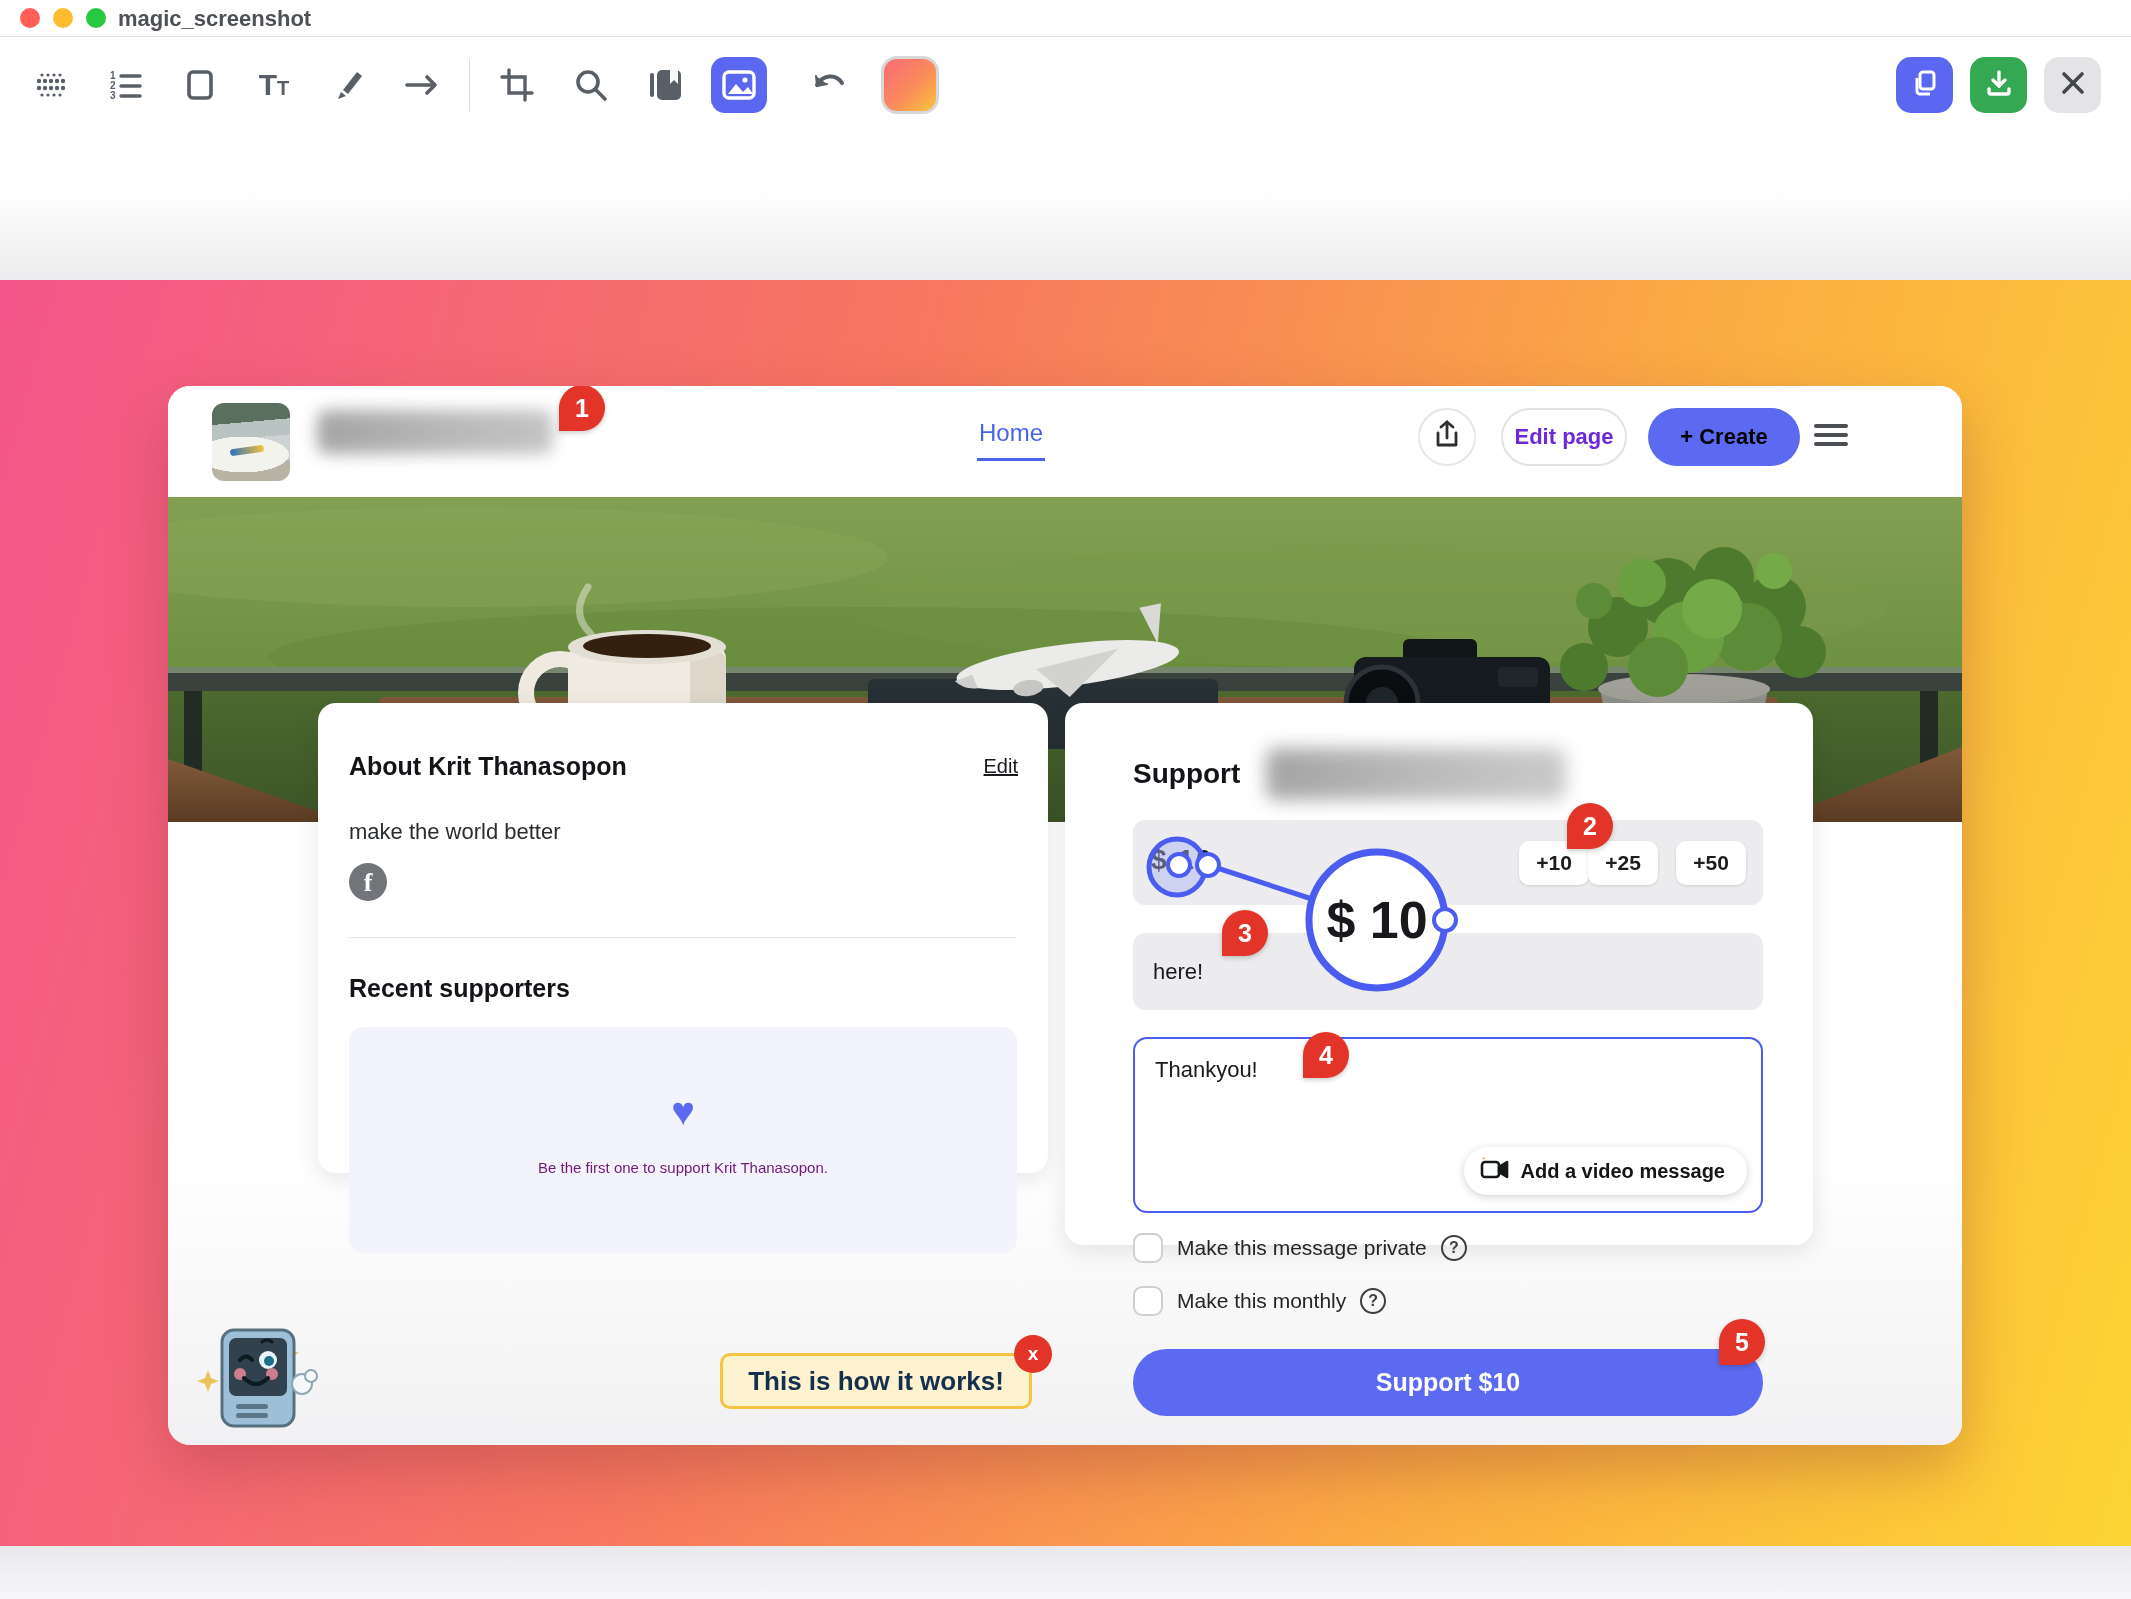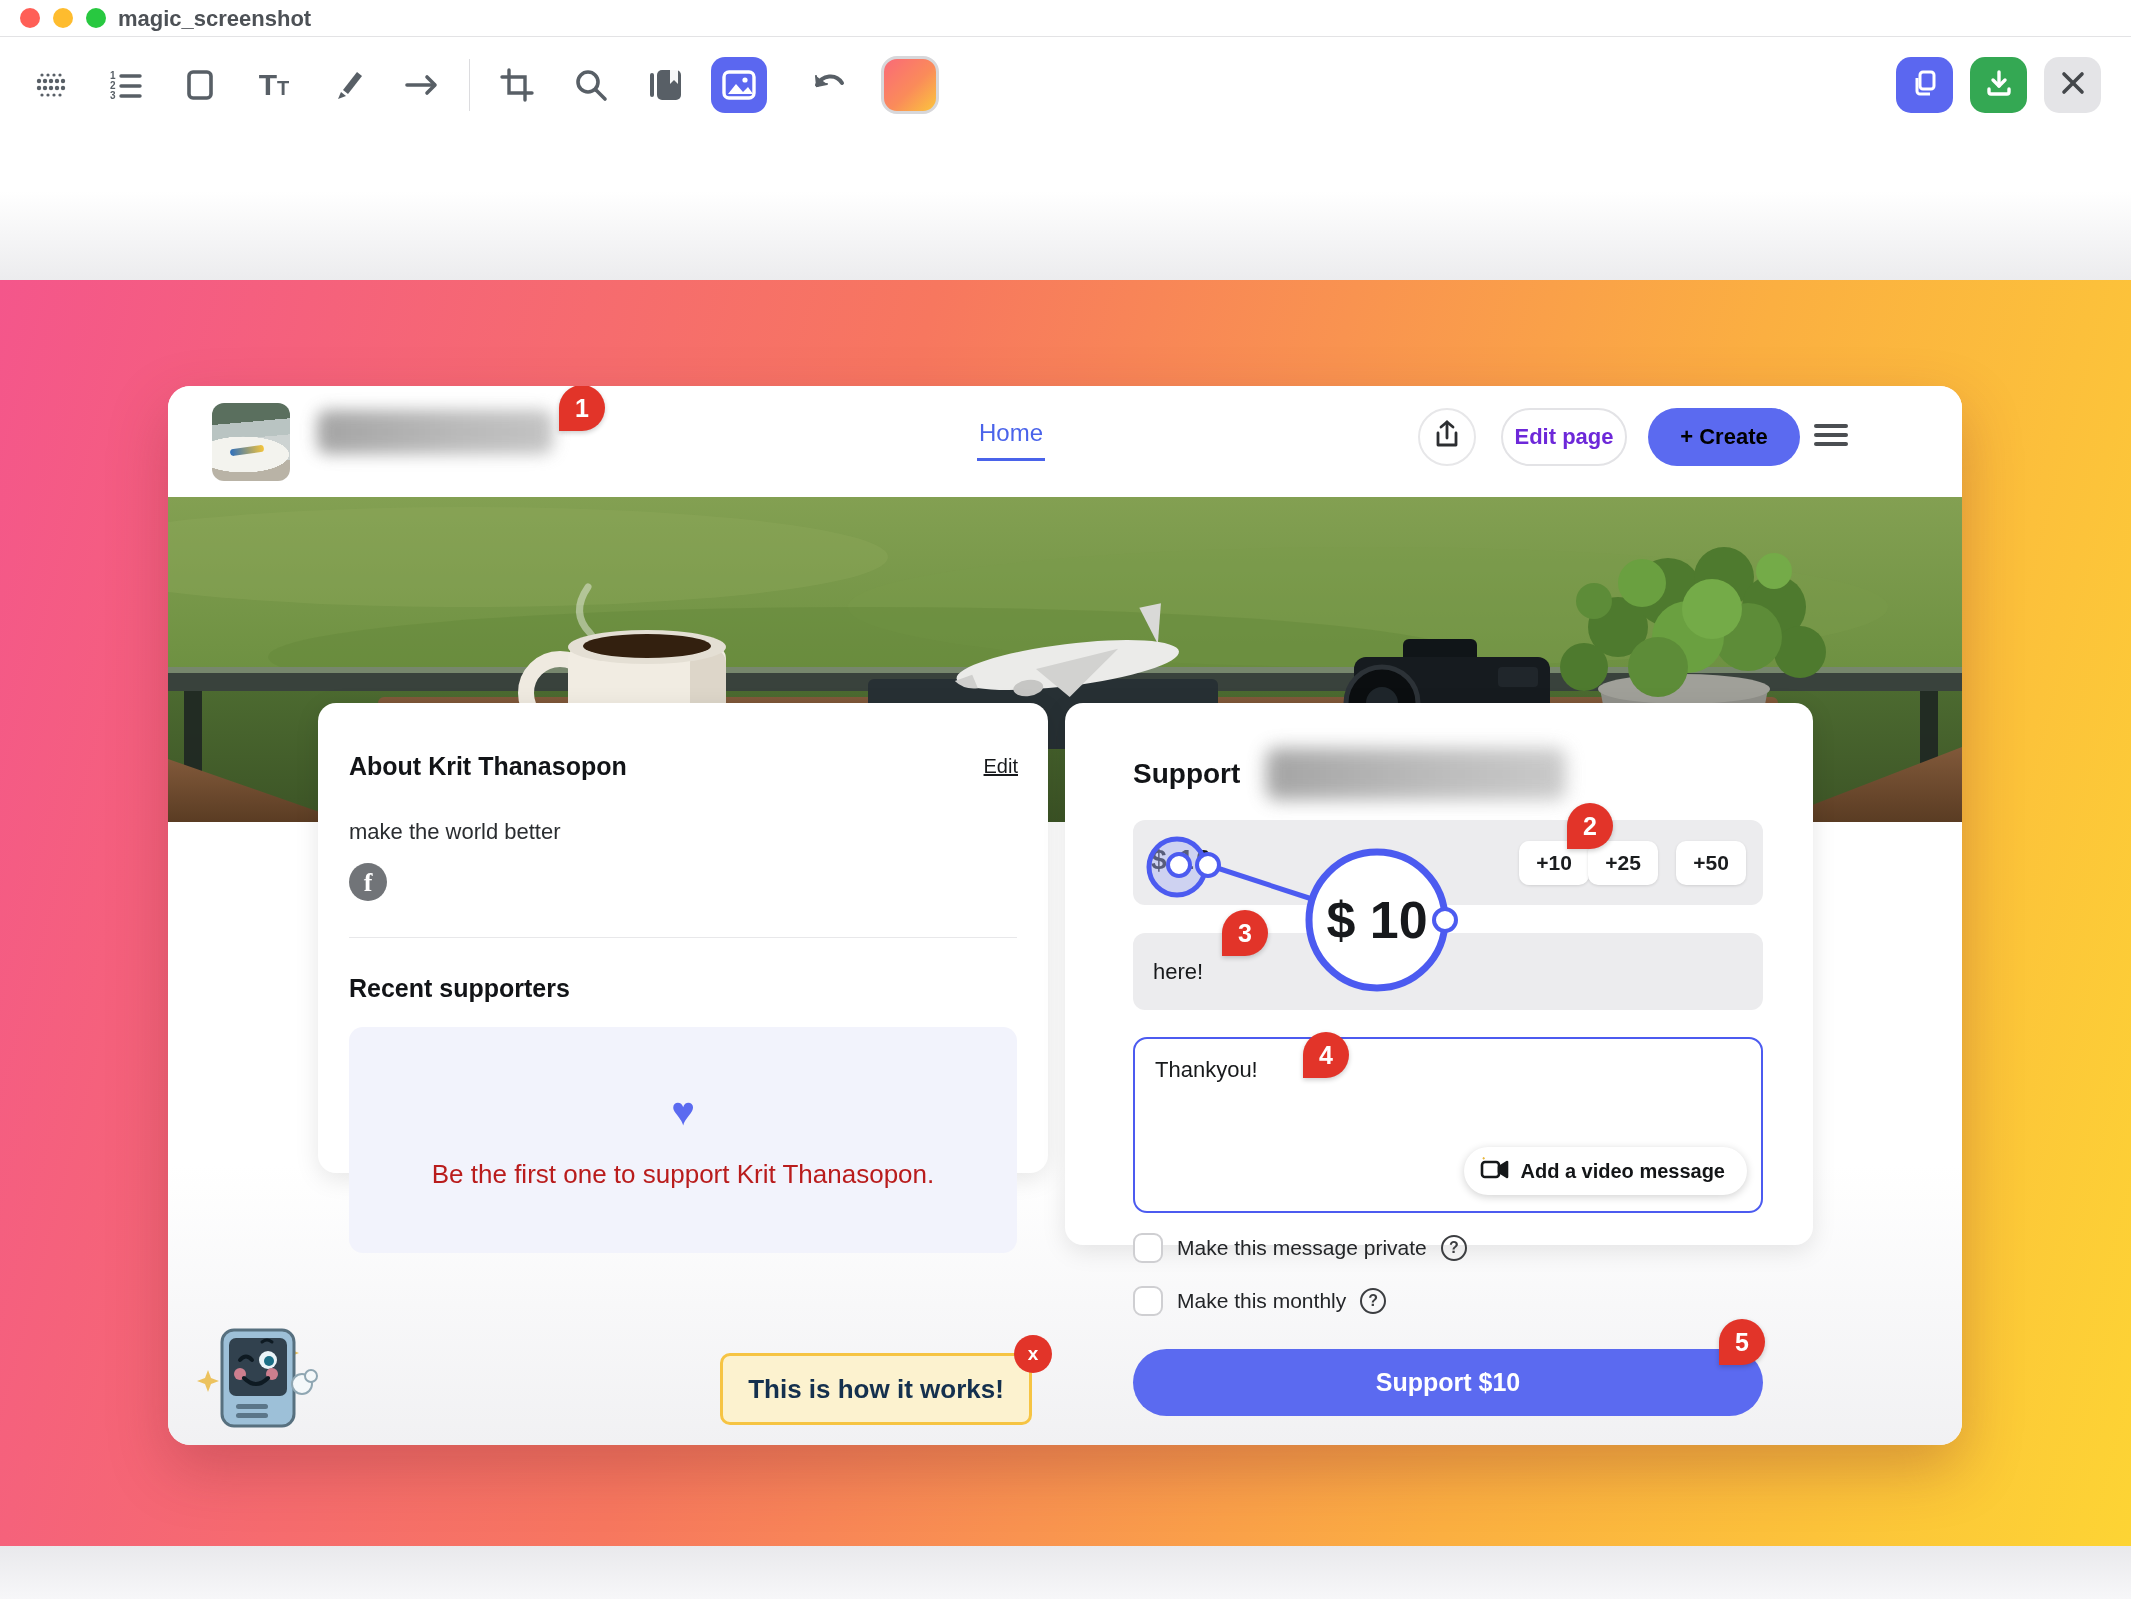--- a/index.html
+++ b/index.html
@@ -73,21 +73,21 @@
   
   .about-title { position:absolute; left:31px; top:49px; font-size:25px; font-weight:700; color:#121417; }
   .edit-link { position:absolute; right:30px; top:52px; font-size:20px; color:#17191c; text-decoration:underline; }
   .bio { position:absolute; left:31px; top:116px; font-size:22px; color:#2a2d30; }
   .fb { position:absolute; left:31px; top:160px; width:38px; height:38px; border-radius:50%; background:#717478;
     color:#fff; font-weight:700; font-size:26px; text-align:center; line-height:40px; font-family:"Liberation Serif",serif; }
   .about-divider { position:absolute; left:31px; top:234px; width:668px; height:1px; background:#e8e8ea; }
   .rs-title { position:absolute; left:31px; top:271px; font-size:25px; font-weight:700; color:#121417; }
   .rs-box { position:absolute; left:31px; top:324px; width:668px; height:226px; border-radius:14px; background:#f2f3fc; }
   .rs-heart { position:absolute; left:0; right:0; top:62px; text-align:center; font-size:40px; color:#5b6af0; }
-  .rs-empty { position:absolute; left:0; right:0; top:132px; text-align:center; font-size:26px; color:#b91c1c; }
+  .rs-empty { position:absolute; left:0; right:0; top:132px; text-align:center; font-size:15px; color:#701a75; }
 
   
   .sup-title { position:absolute; left:68px; top:55px; font-size:28px; font-weight:700; color:#121417; }
   .sup-blur { position:absolute; left:201px; top:45px; width:300px; height:52px; border-radius:10px;
     background:linear-gradient(90deg,#8e8e8e,#ababab 55%,#bdbdbd); filter:blur(9px); opacity:.8; }
   .amount-panel { position:absolute; left:68px; top:117px; width:630px; height:85px; border-radius:12px;
     background:#ececee; }
   .amount-val { position:absolute; left:18px; top:24px; font-size:28px; font-weight:700; color:#151618; letter-spacing:2px; }
   .chip { position:absolute; top:21px; width:70px; height:44px; background:#fff; border-radius:10px;
     box-shadow:0 1px 3px rgba(0,0,0,.12); font-size:21px; font-weight:600; color:#1b1d1f;
@@ -108,21 +108,21 @@
     font-weight:700; display:flex; align-items:center; justify-content:center; }
   .support-btn { position:absolute; left:68px; top:646px; width:630px; height:67px; border-radius:34px;
     background:#5b6af0; color:#fff; font-size:25px; font-weight:700; display:flex; align-items:center;
     justify-content:center; }
 
   
   .marker { position:absolute; width:46px; height:46px; background:#e23429; border-radius:50% 50% 50% 0;
     z-index:20; box-shadow:0 2px 5px rgba(0,0,0,.2); display:flex; align-items:center; justify-content:center; }
   .marker span { color:#fff; font-size:25px; font-weight:700; }
   .anno { position:absolute; z-index:18; pointer-events:none; }
-  .callout { position:absolute; left:552px; top:967px; width:312px; height:72px; background:#fcf2cf;
+  .callout { position:absolute; left:552px; top:967px; width:312px; height:56px; background:#fcf2cf;
     border:3px solid #f6c443; border-radius:10px; display:flex; align-items:center; justify-content:center;
     font-size:26px; font-weight:700; color:#14304e; z-index:20; }
   .callout-x { position:absolute; left:846px; top:949px; width:38px; height:38px; border-radius:50%;
     background:#e23429; color:#fff; font-size:19px; font-weight:700; display:flex; align-items:center;
     justify-content:center; z-index:21; }
   .mascot { position:absolute; left:28px; top:940px; width:140px; height:104px; z-index:20; }
 </style>
 </head>
 <body>
 

